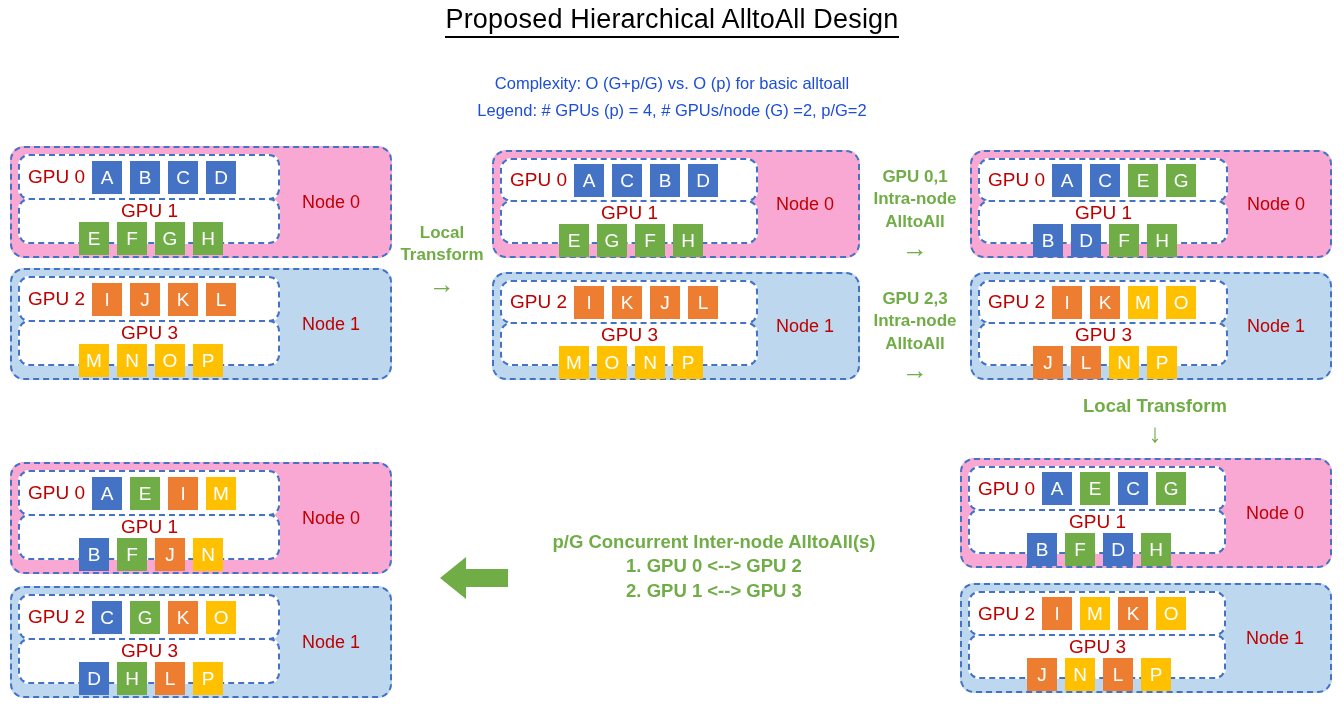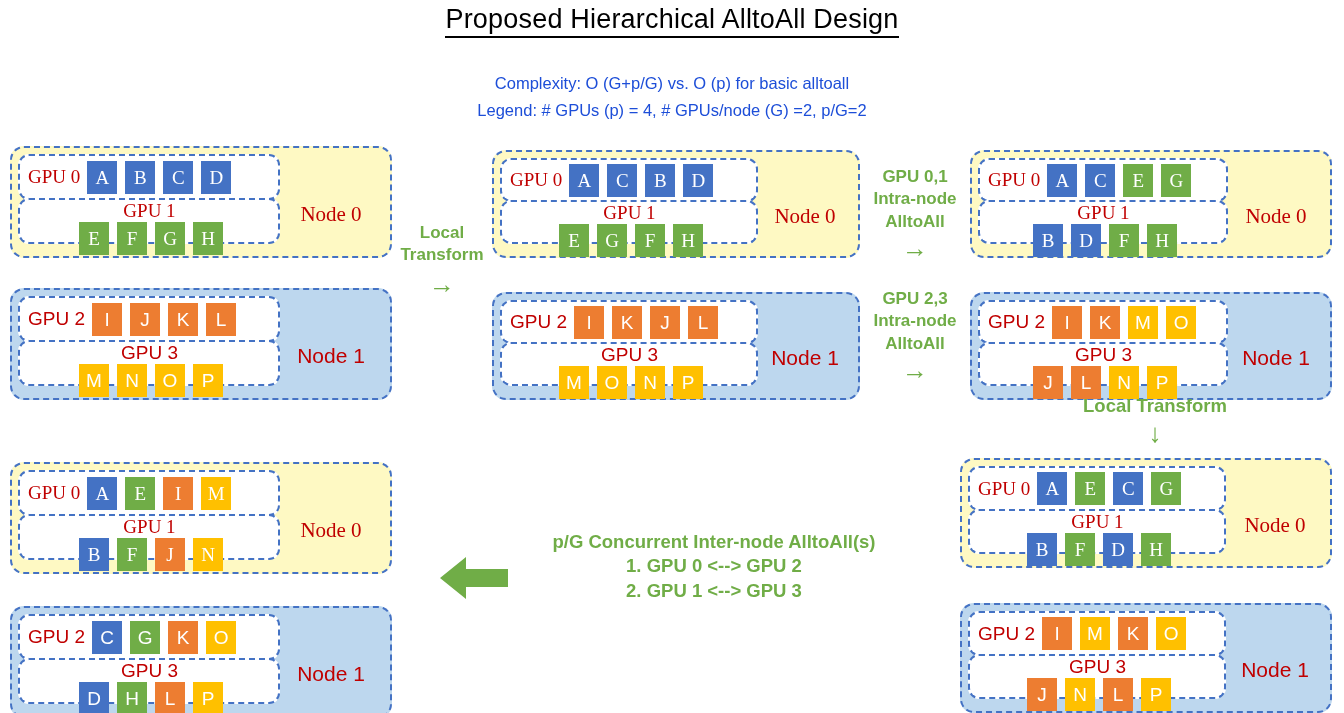--- a/index.html
+++ b/index.html
@@ -29,27 +29,27 @@
   
   .sec-caption{font-size:19px;color:#000;text-align:center;margin-top:35px;}
 
   
   .node{
     position:absolute;
     border:2px dashed #4472C4;
     border-radius:14px;
     box-sizing:border-box;
   }
-  .node.green{background:#fef9c3;font-family:Liberation Serif, serif;}
-  .node.blue{background:#BDD7EE;margin-top:20px;}
+  .node.green{background:#f9a8d4;}
+  .node.blue{background:#BDD7EE;}
 
   .node-label{
-    position:absolute;right:0;top:12px;height:100%;
+    position:absolute;right:0;top:0;height:100%;
     display:flex;align-items:center;justify-content:center;
-    color:#C00000;font-size:21px;
+    color:#C00000;font-size:18px;
     pointer-events:none;
   }
 
   
   .gpu-group{
     position:absolute;left:6px;top:6px;
     box-sizing:border-box;
   }
   .gpu-row{
     position:relative;

